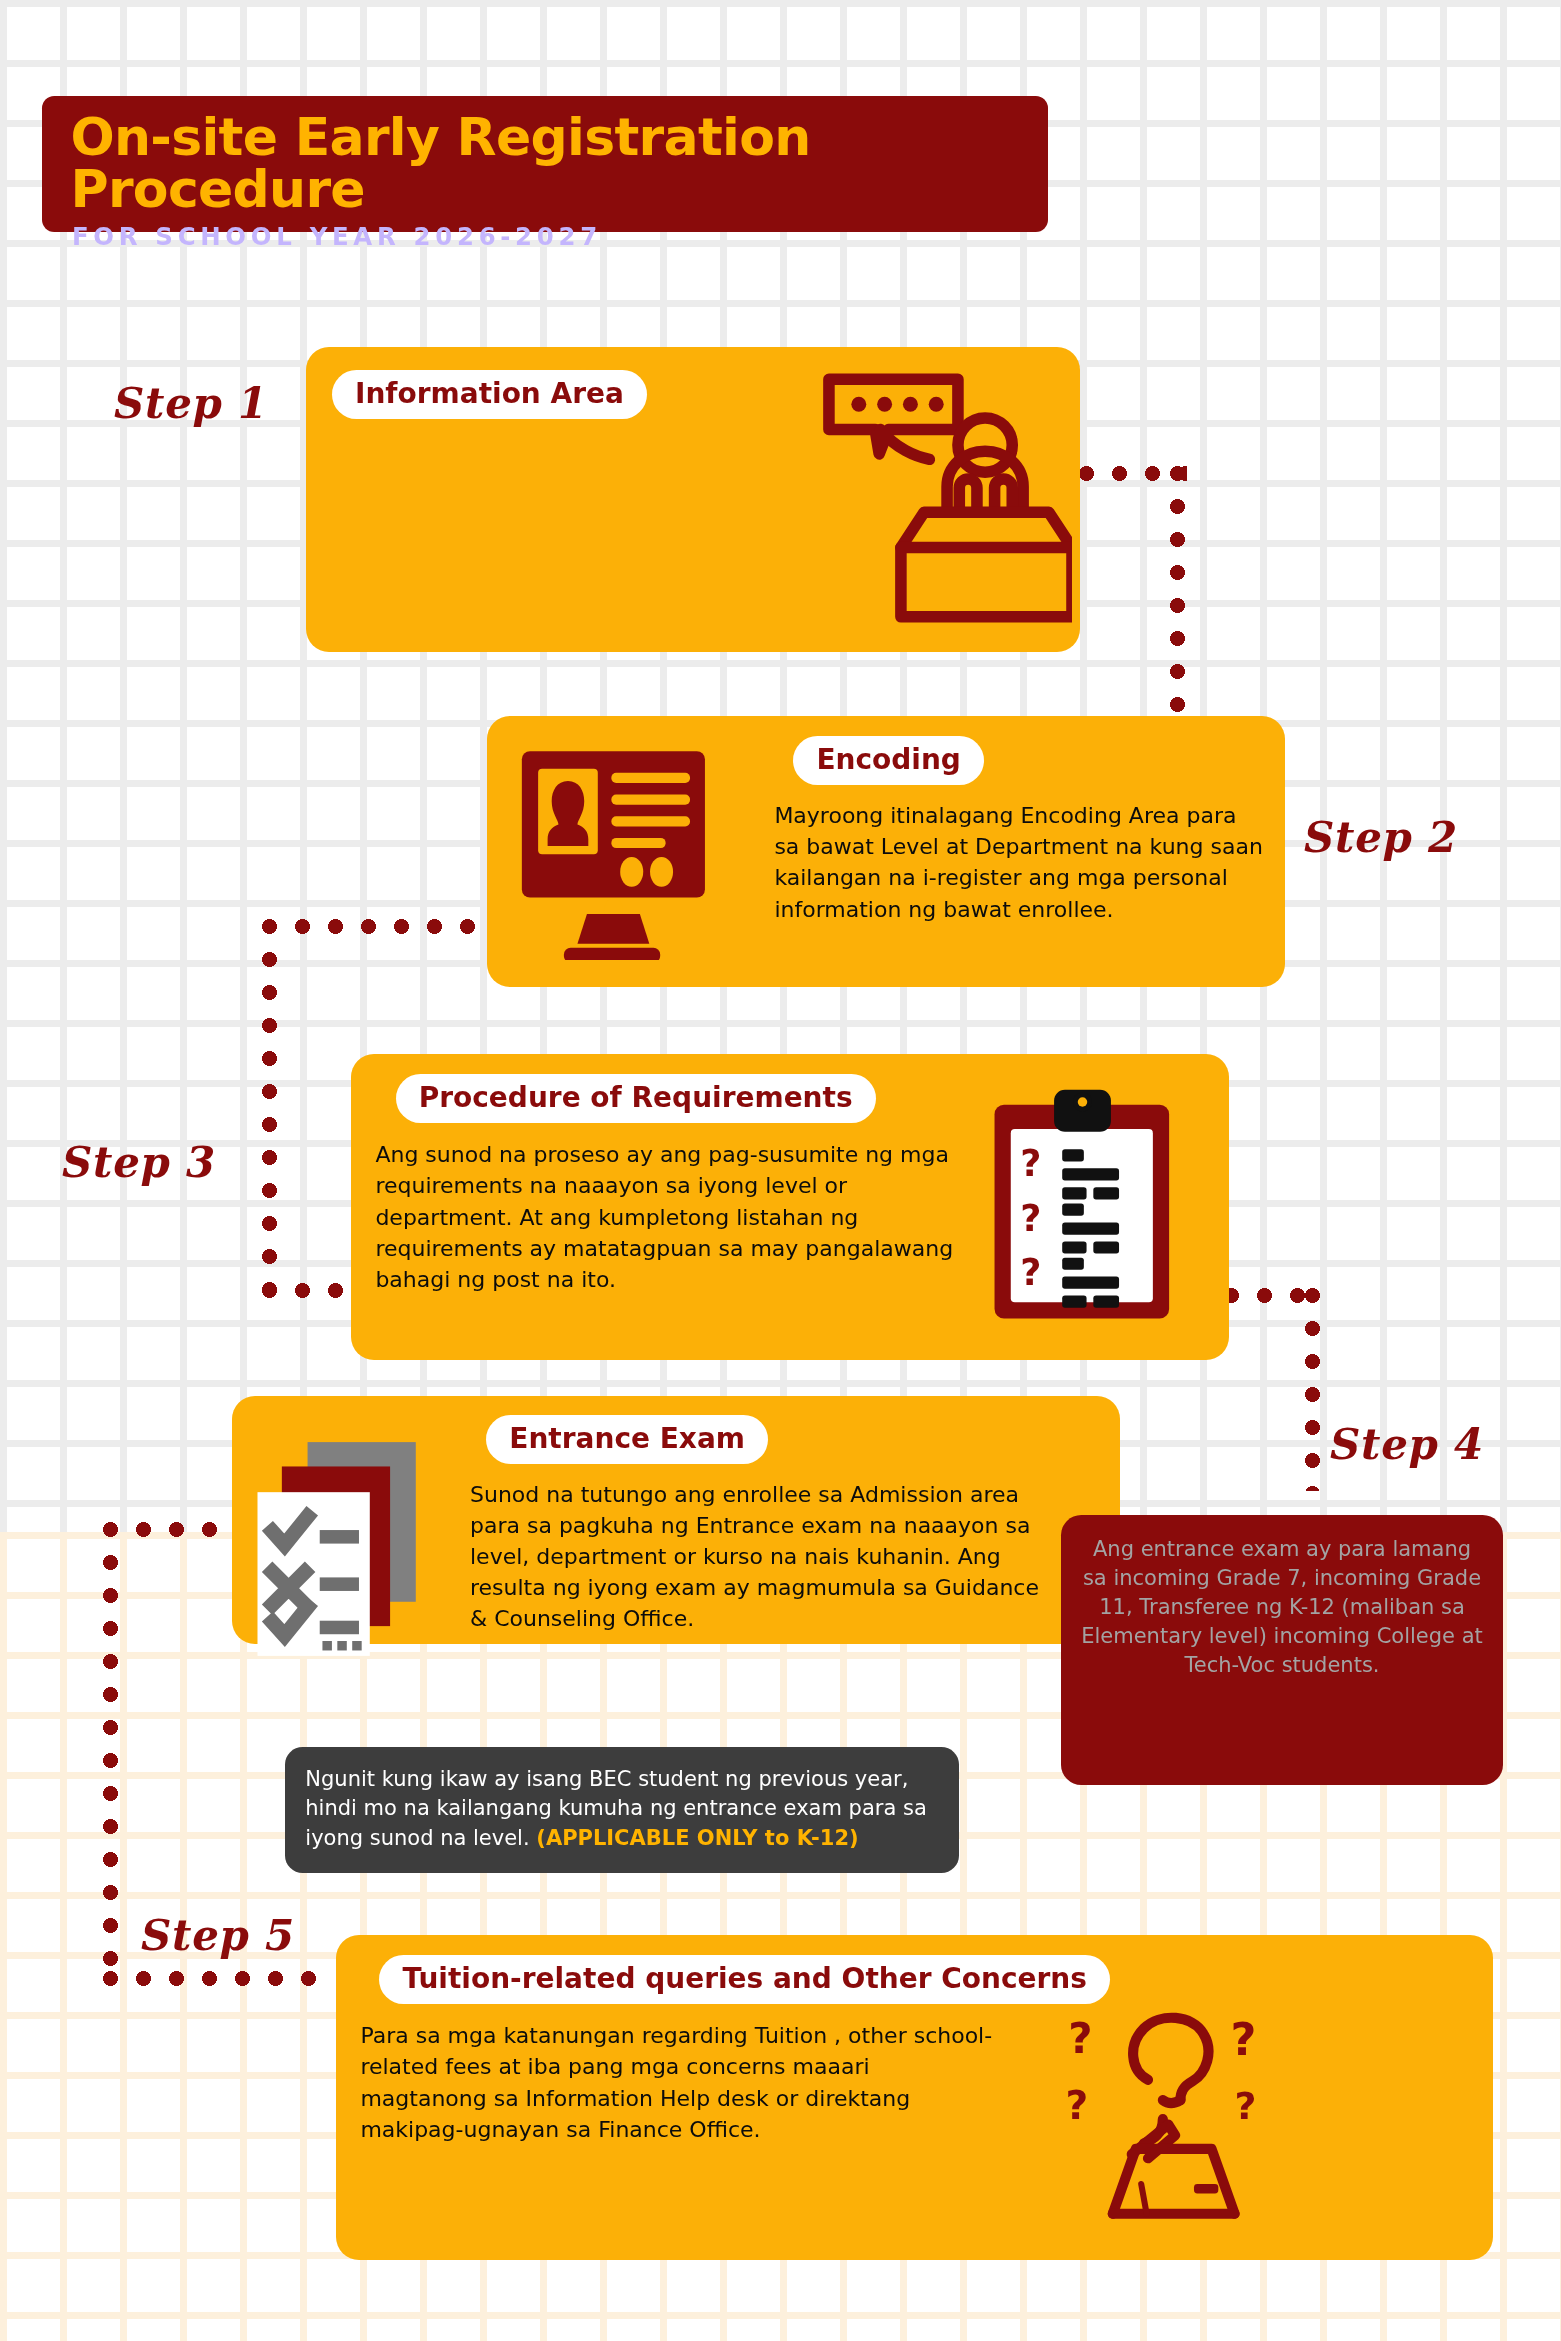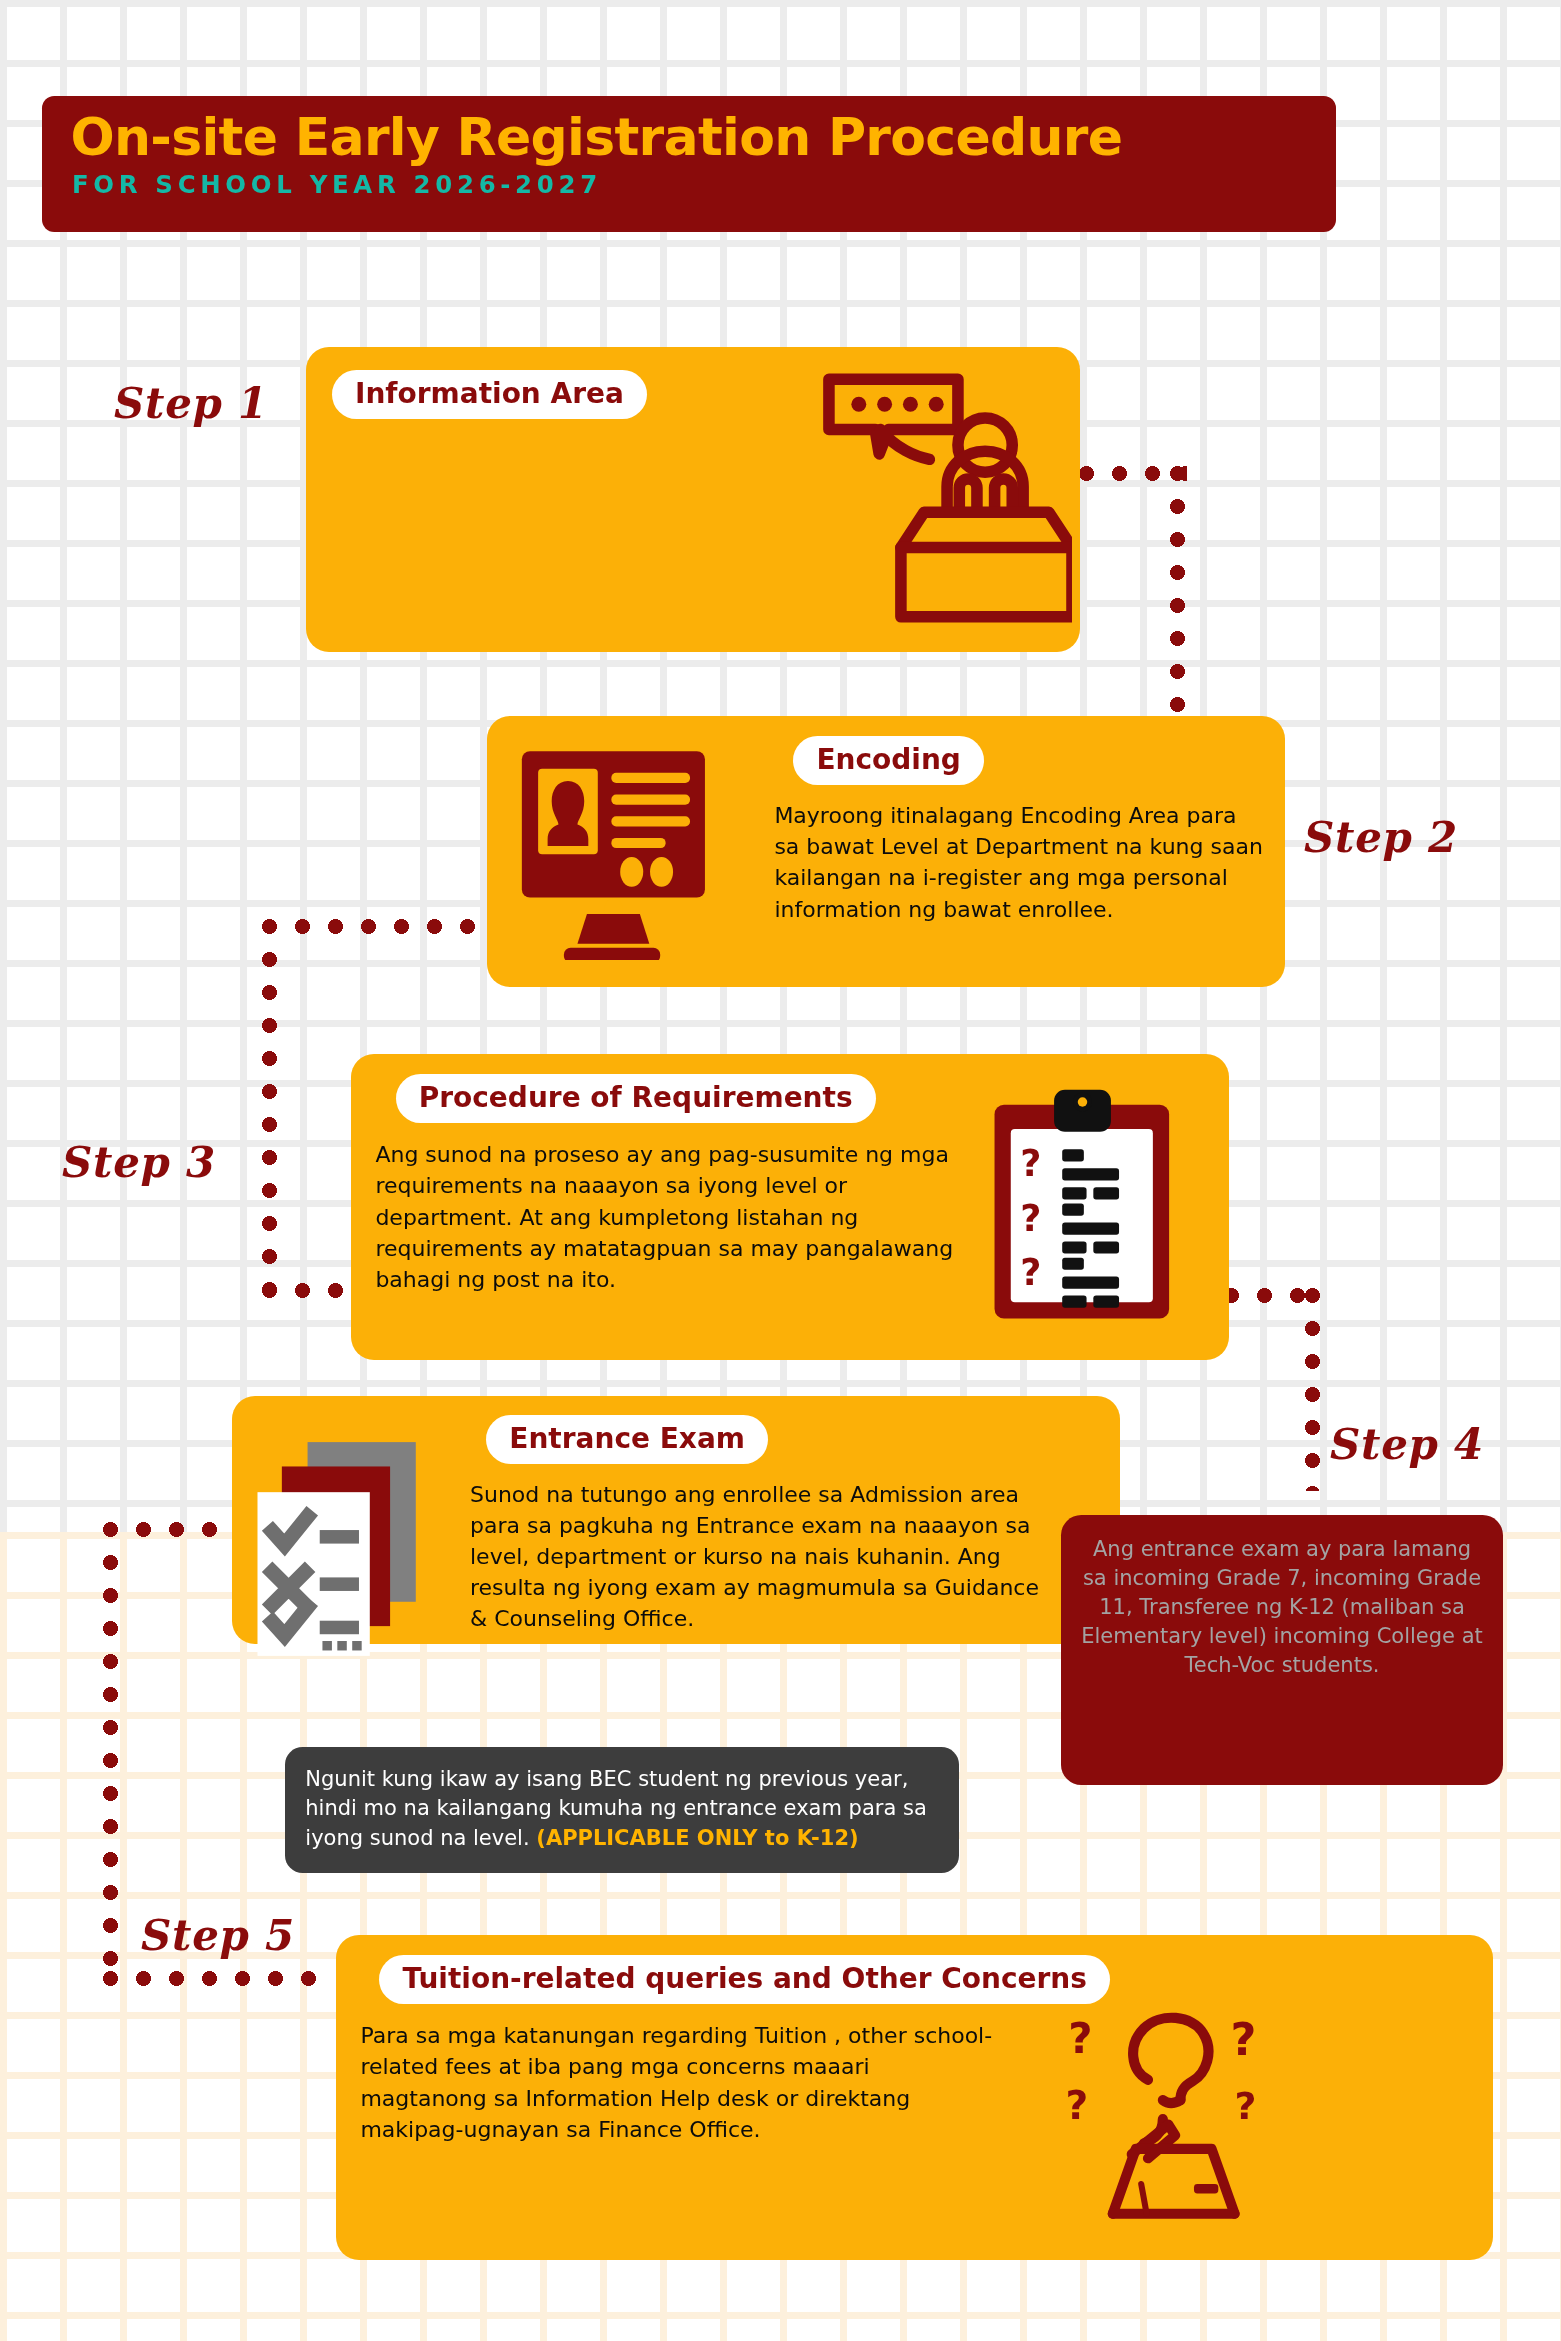--- a/index.html
+++ b/index.html
@@ -28,31 +28,31 @@
   .grid-bottom{
     top:1532px;height:810px;
     background-image:
       linear-gradient(to right,#fdf0dc 0,#fdf0dc 6.8px,transparent 6.8px),
       linear-gradient(to bottom,#fdf0dc 0,#fdf0dc 6.8px,transparent 6.8px);
     background-color:#ffffff;
   }
 
   
   .header{
-    position:absolute;left:42px;top:96px;width:1294px;height:136px;
+    position:absolute;left:42px;top:96px;width:1006px;height:136px;
     background:#8a0b0b;border-radius:12.2px;
     box-sizing:border-box;padding:15px 0 0 28.5px;
   }
   .header h1{
     margin:0;color:#ffb300;font-size:52px;line-height:1.0;
     font-family:"DejaVu Sans", sans-serif;font-weight:700;
     letter-spacing:-0.7px;
   }
   .header h2{
-    margin:9.5px 0 0 1.4px;color:#14b8a6;font-size:24.4px;line-height:1;
+    margin:9.5px 0 0 1.4px;color:#c4b5fd;font-size:24.4px;line-height:1;
     font-weight:700;letter-spacing:4.7px;
     font-family:"DejaVu Sans", sans-serif;
   }
 
   
   .card{
     position:absolute;background:#fcb007;border-radius:23px;
     box-sizing:border-box;
   }
   .pill{

